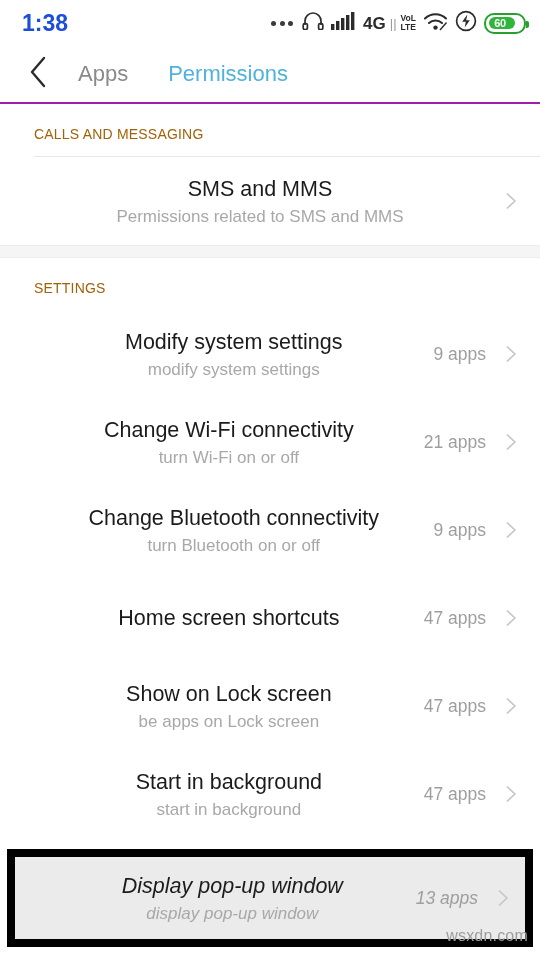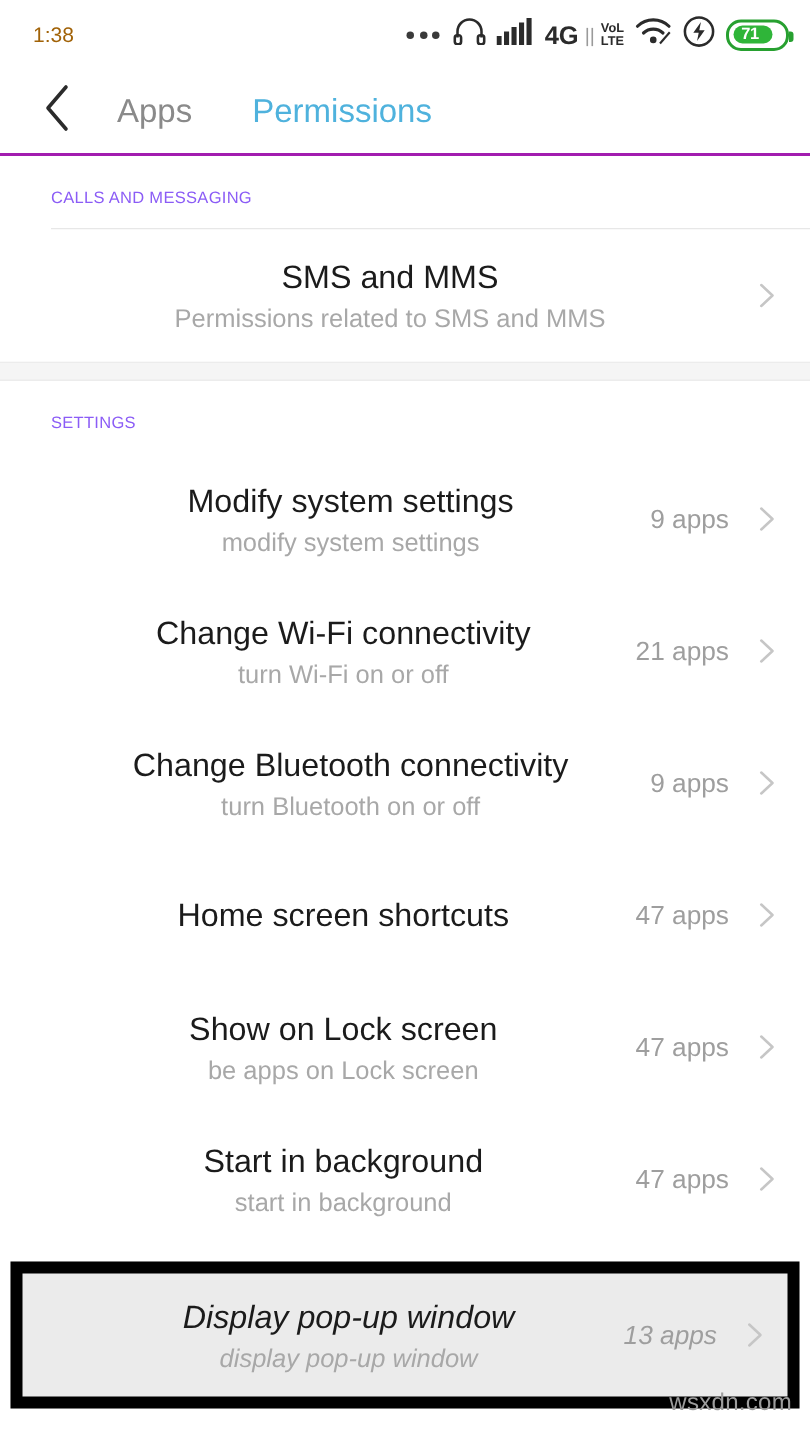--- a/index.html
+++ b/index.html
@@ -22,23 +22,23 @@
   
   .statusbar {
     height: 46px;
     display: flex;
     align-items: center;
     justify-content: space-between;
     padding: 0 14px 0 22px;
     background: #ffffff;
   }
   .status-time {
-    font-size: 14px;
-    font-weight: normal;
-    color: #a16207;
+    font-size: 23px;
+    font-weight: bold;
+    color: #1d4ed8;
     letter-spacing: 0px;
   }
   .status-icons {
     display: flex;
     align-items: center;
     gap: 7px;
   }
   .dots {
     display: flex;
     gap: 3.5px;
@@ -146,22 +146,22 @@
   }
 
   .section-gap {
     height: 13px;
     background: #f5f5f5;
     border-top: 1px solid #ececec;
     border-bottom: 1px solid #ececec;
   }
 
   .section-head {
-    font-size: 11px;
-    color: #8b5cf6;
+    font-size: 14px;
+    color: #a16207;
     padding: 22px 0 14px 34px;
     letter-spacing: 0.2px;
   }
   .head-rule {
     height: 1px;
     background: #e7e7e7;
     margin-left: 34px;
   }
 
   .row {
@@ -283,21 +283,21 @@
 
       <span class="ic">
         <svg width="22" height="22" viewBox="0 0 22 22">
           <circle cx="11" cy="11" r="9.4" fill="none" stroke="#2b2b2b" stroke-width="1.7"></circle>
           <path d="M12.3 4.6 L7.2 11.8 h3.6 l-1.1 5.6 5.1 -7.2 h-3.6 z" fill="#2b2b2b"></path>
         </svg>
       </span>
 
       <span class="battery">
         <span class="battery-fill"></span>
-        <span class="battery-num">71</span>
+        <span class="battery-num">60</span>
       </span>
 
     </div>
   </div>
 
   <div class="appbar">
     <div class="back-btn">
       <span>
         <svg width="22" height="34" viewBox="0 0 22 34">
           <path d="M16 3 L4 17 L16 31" fill="none" stroke="#2b2b2b" stroke-width="2.4" stroke-linecap="round" stroke-linejoin="round"></path>

